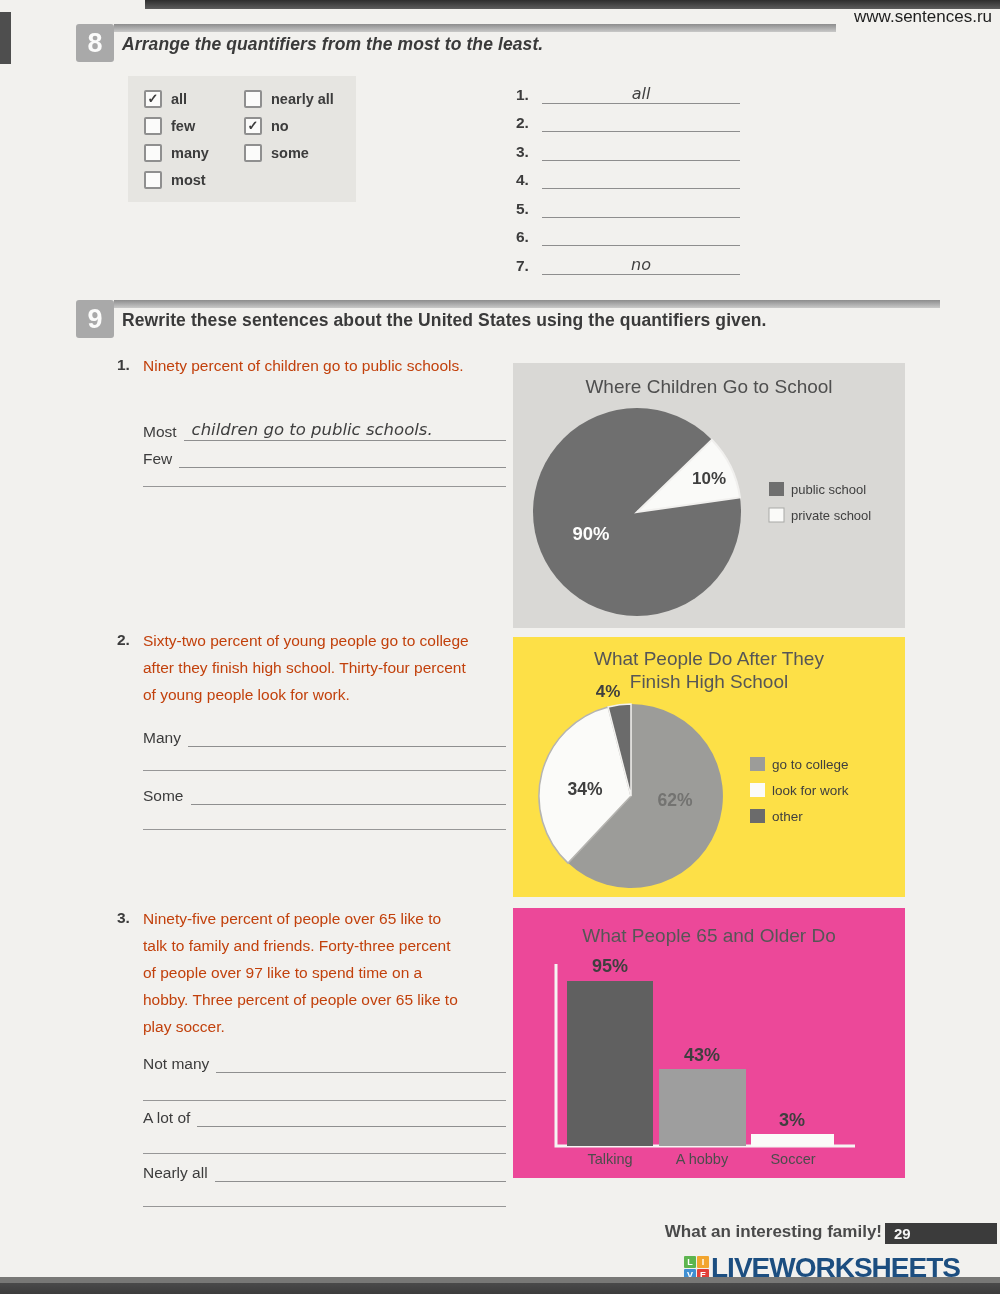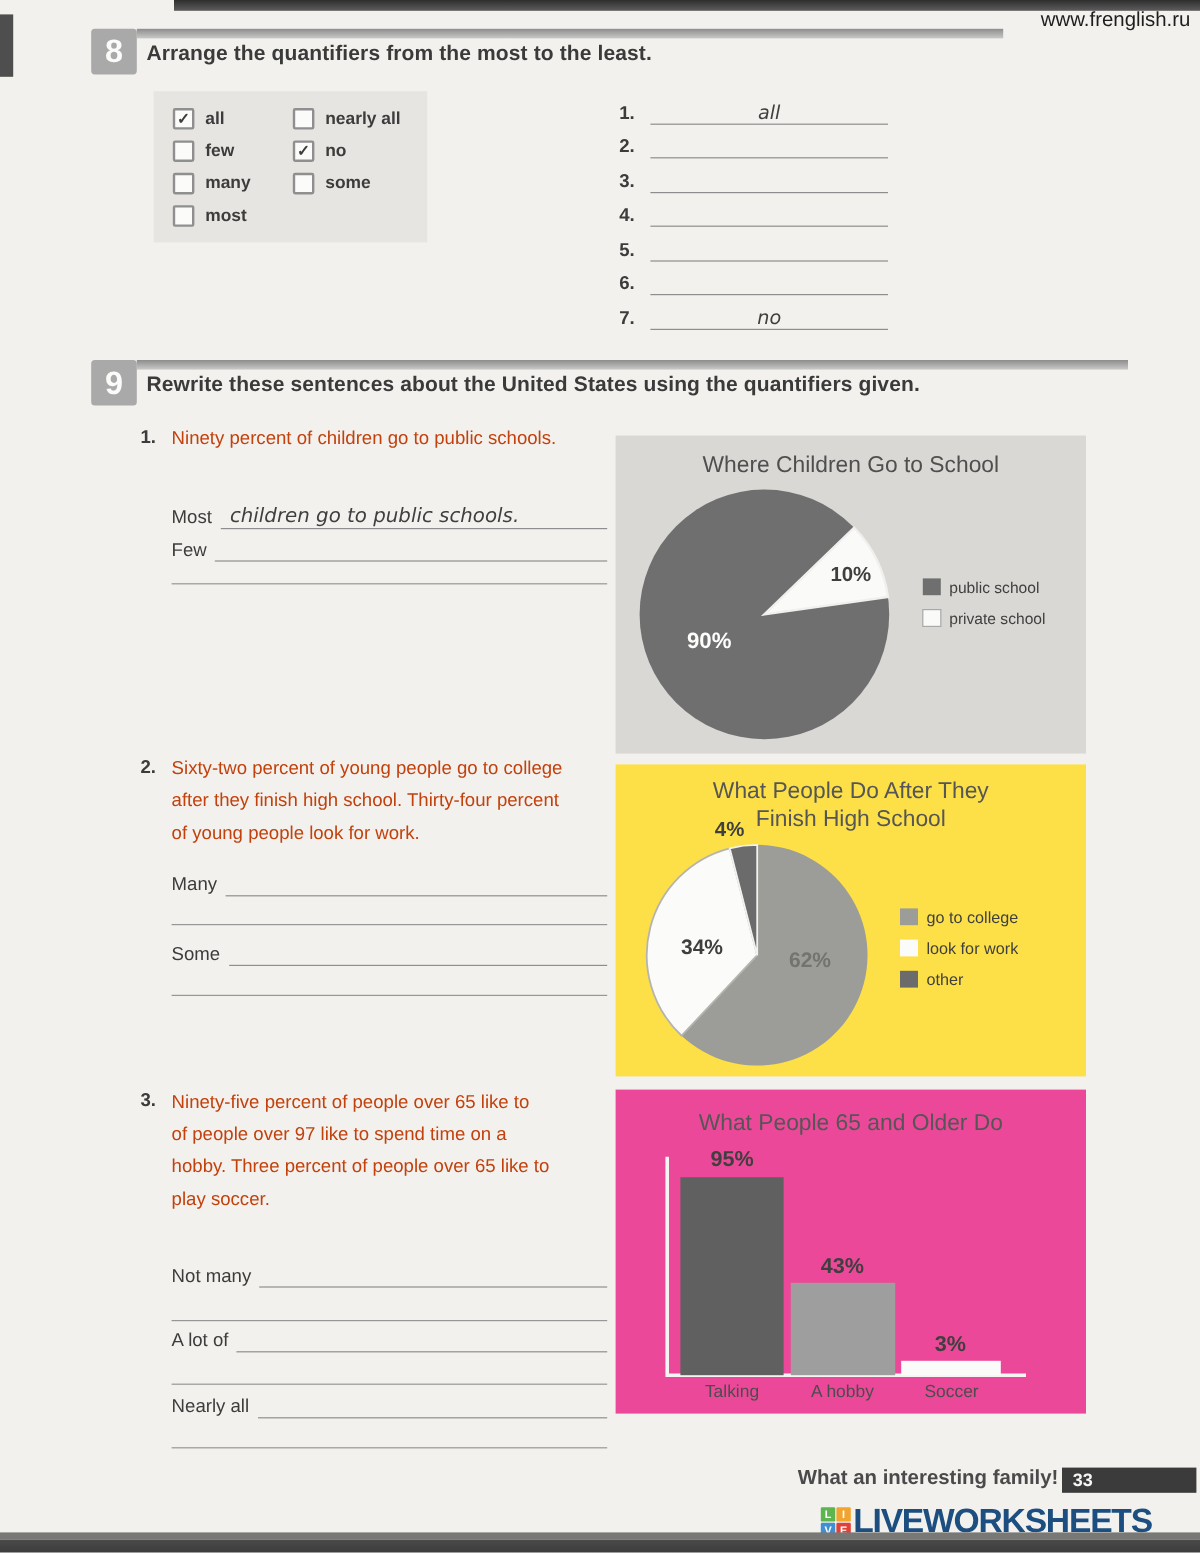--- a/index.html
+++ b/index.html
@@ -76,25 +76,25 @@
   .logo-text { font-size:28px; font-weight:bold; color:#1c4e80; letter-spacing:-1px; line-height:28px; }
 </style>
 </head>
 <body>
 
 <div class="page">
 
   <div class="abs scan-top"></div>
   <div class="abs scan-corner"></div>
 
-  <div class="abs watermark">www.frenglish.ru</div>
+  <div class="abs watermark">www.sentences.ru</div>
 
   <div class="abs ex-bar" style="left:114px; top:24px; width:722px;"></div>
   <div class="abs ex-badge" style="left:76px; top:24px;">8</div>
-  <div class="abs ex-title" style="left:122px; top:34px;">Arrange the quantifiers from the most to the least.</div>
+  <div class="abs ex-title" style="left:122px; top:34px;font-style:italic;">Arrange the quantifiers from the most to the least.</div>
 
   <div class="abs cb-panel">
     <div class="cb-item" style="left:16px; top:14px;">
       <span class="cb-box">✓</span>
       <span class="cb-label">all</span>
     </div>
     <div class="cb-item" style="left:16px; top:41px;">
       <span class="cb-box"></span>
       <span class="cb-label">few</span>
     </div>
@@ -213,20 +213,21 @@
       <rect x="237" y="146" width="15" height="14" fill="#fbfbf9"></rect>
       <text x="259" y="158" font-size="13.5" fill="#3f3f3f">look for work</text>
       <rect x="237" y="172" width="15" height="14" fill="#6b6b6b"></rect>
       <text x="259" y="184" font-size="13.5" fill="#3f3f3f">other</text>
     </svg>
   </div>
 
   <div class="item-num" style="left:117px; top:909px;">3.</div>
   <div class="item-text" style="left:143px; top:905px;">
     <div>Ninety-five percent of people over 65 like to</div>
+    <div>talk to family and friends. Forty-three percent</div>
     <div>of people over 97 like to spend time on a</div>
     <div>hobby. Three percent of people over 65 like to</div>
     <div>play soccer.</div>
   </div>
   <div class="prompt-row" style="top:1052px;">
     <span class="prompt-label">Not many</span>
     <span class="prompt-line"></span>
   </div>
   <div class="blank-line" style="top:1100px;"></div>
   <div class="prompt-row" style="top:1106px;">
@@ -251,21 +252,21 @@
       <text x="189" y="153" text-anchor="middle" font-size="18" font-weight="bold" fill="#3f3f3f">43%</text>
       <text x="279" y="218" text-anchor="middle" font-size="18" font-weight="bold" fill="#3f3f3f">3%</text>
       <text x="97" y="256" text-anchor="middle" font-size="14.5" fill="#4c4c4c">Talking</text>
       <text x="189" y="256" text-anchor="middle" font-size="14.5" fill="#4c4c4c">A hobby</text>
       <text x="280" y="256" text-anchor="middle" font-size="14.5" fill="#4c4c4c">Soccer</text>
     </svg>
   </div>
 
   <div class="abs footer-tagline">What an interesting family!</div>
   <div class="abs page-badge">
-    <span>33</span>
+    <span>29</span>
   </div>
 
   <div class="abs logo">
     <div class="logo-grid">
       <span class="logo-sq" style="background: rgb(93, 181, 79);">L</span>
       <span class="logo-sq" style="background: rgb(242, 165, 46);">I</span>
       <span class="logo-sq" style="background: rgb(63, 143, 210);">V</span>
       <span class="logo-sq" style="background: rgb(226, 63, 56);">E</span>
     </div>
     <div class="logo-text">LIVEWORKSHEETS</div>

